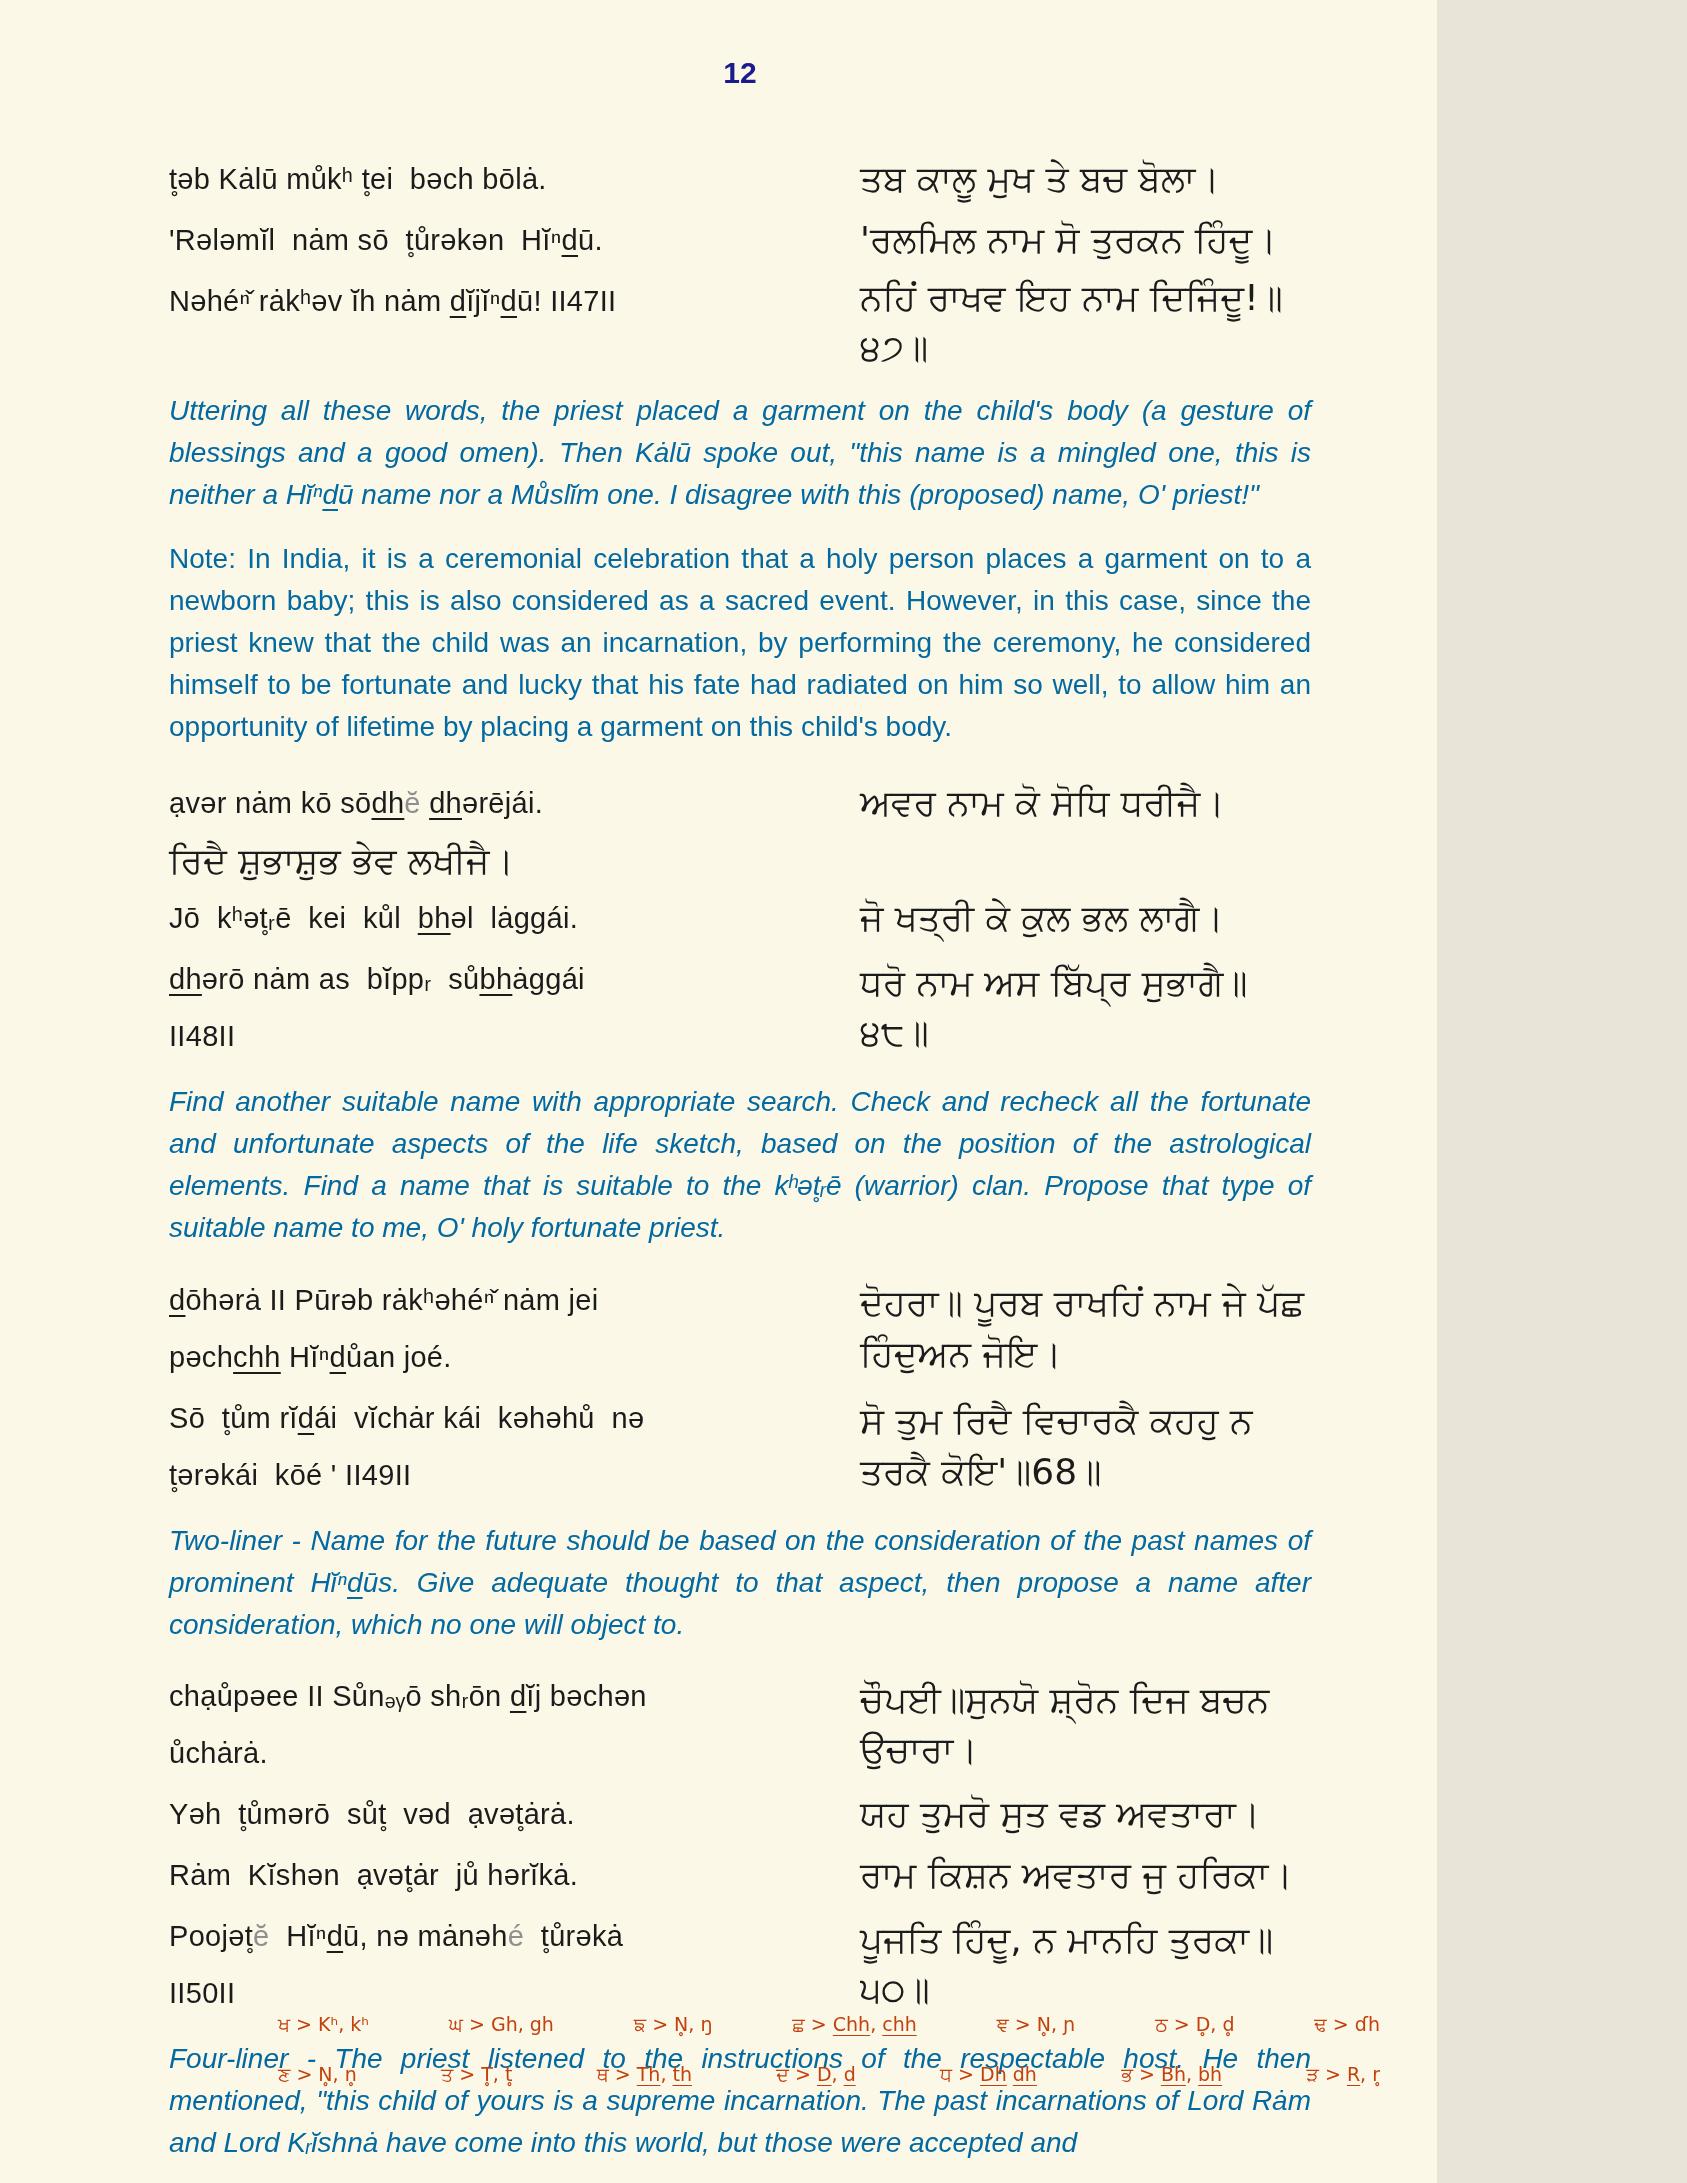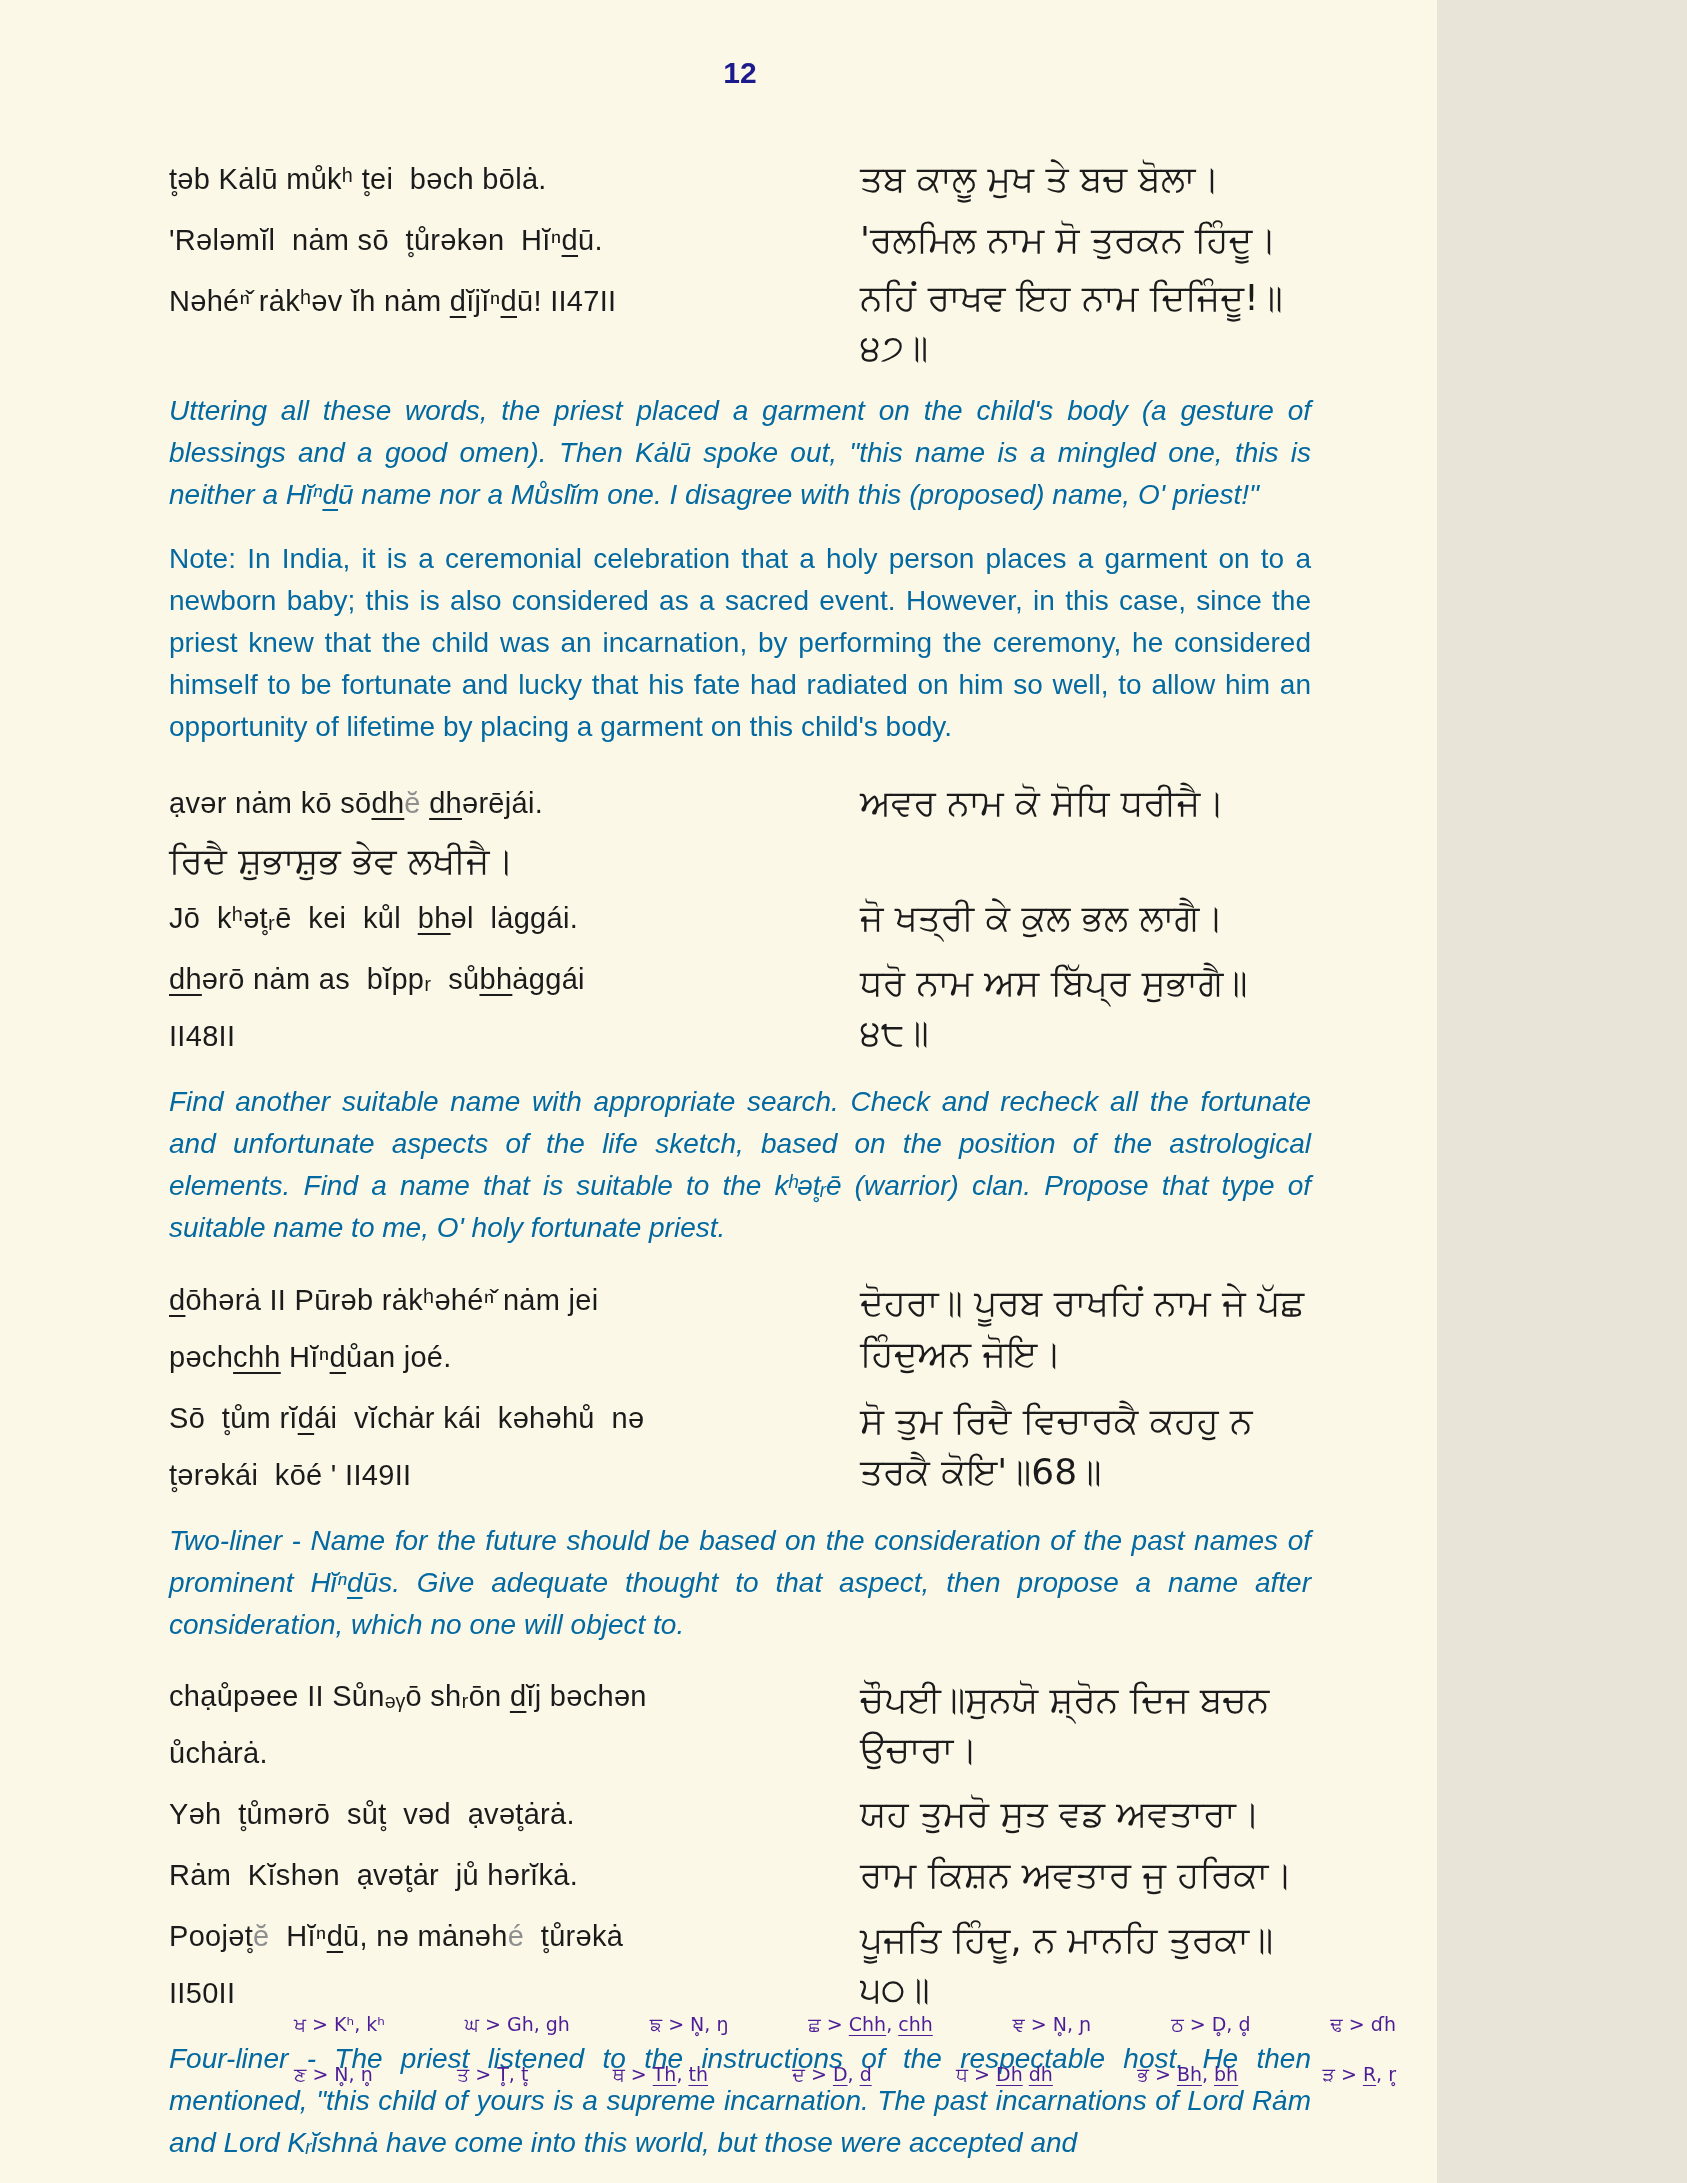--- a/index.html
+++ b/index.html
@@ -40,24 +40,24 @@
     font-size:28px;
     line-height:42px;
     text-align:justify;
     margin:16px 0 22.5px 0;
   }
   .note{font-style:normal;margin-top:20px;margin-bottom:26.5px;}
   .dim{color:#8f8f8f;}
   .ul{text-decoration:underline;text-decoration-thickness:2px;text-underline-offset:5.3px;}
   .key{
     position:absolute;
-    left:294px;top:2013px;width:1102px;
+    left:278px;top:2013px;width:1102px;
     display:flex;flex-direction:column;gap:26.5px;
     font-size:19px;font-weight:500;
-    color:#4c1d95;
+    color:#c2410c;
     font-family:"DejaVu Sans","Liberation Sans",sans-serif;
   }
   .keyrow{display:flex;justify-content:space-between;}
   .key .ul{text-decoration-thickness:1.3px;text-underline-offset:4px;}
 </style>
 </head>
 <body>
 
 <div class="page">
 

